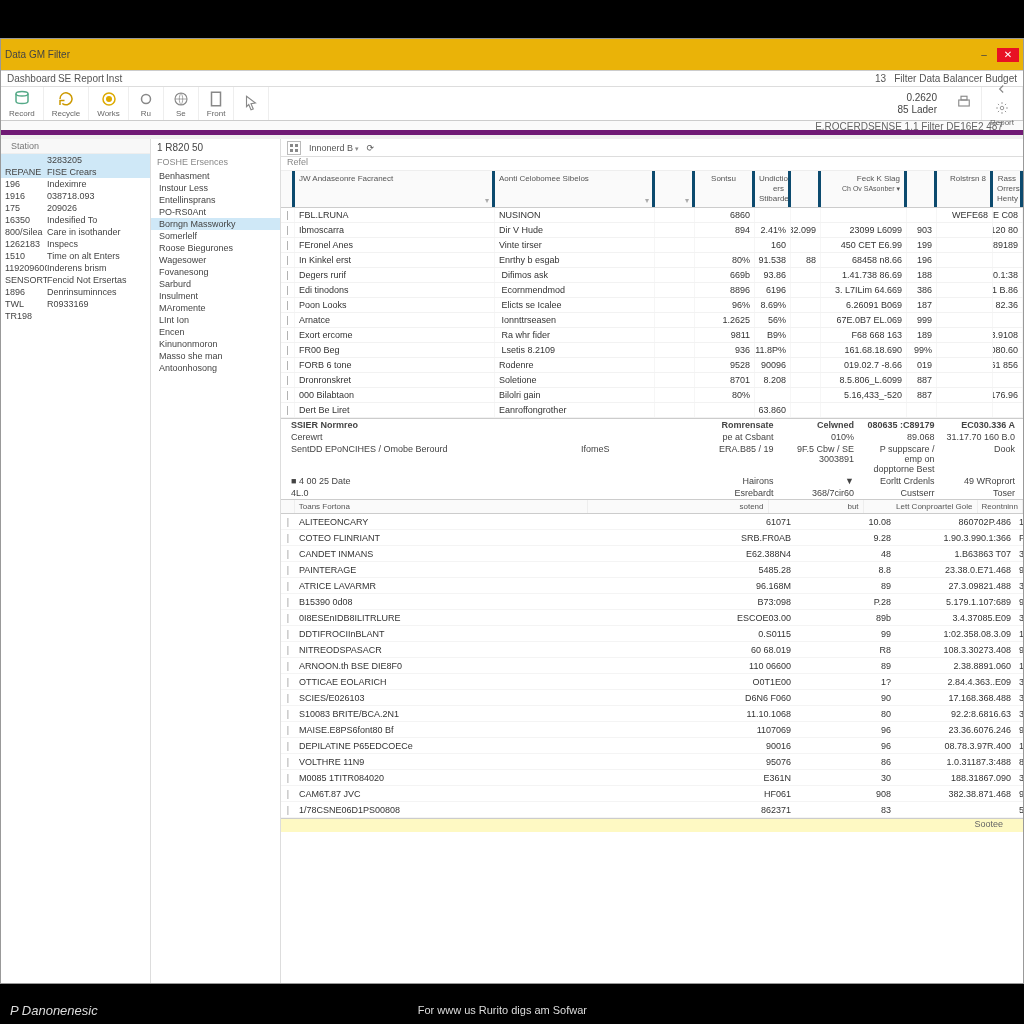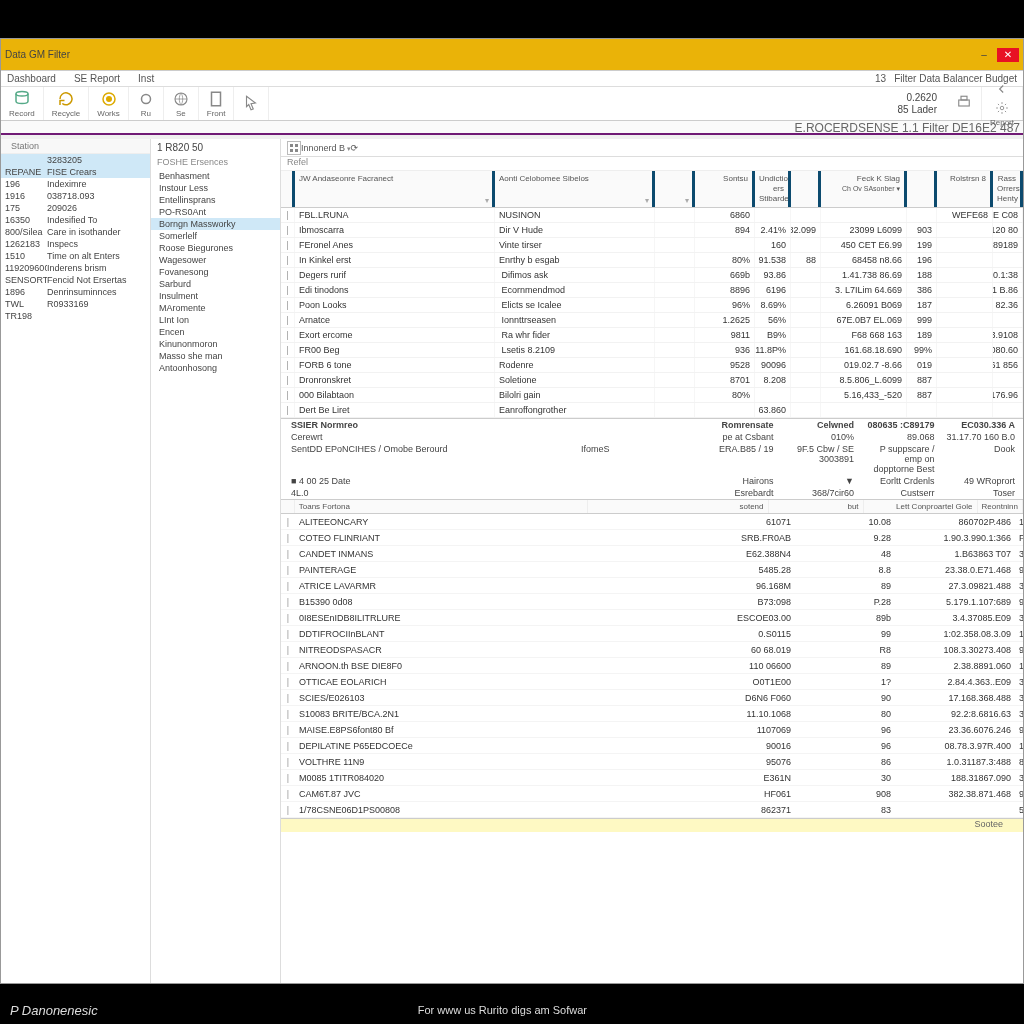--- a/index.html
+++ b/index.html
@@ -5,43 +5,43 @@
   * { box-sizing: border-box; font-family: "Segoe UI", Tahoma, sans-serif; }
   body { margin:0; background:#000; width:1024px; height:1024px; overflow:hidden; font-size:10px; color:#333; }
   .window { position:absolute; top:38px; left:0; right:0; bottom:40px; background:#f0f0f0; border:1px solid #999; }
   .titlebar { height:32px; background:#eab308; border-bottom:1px solid #ccc; display:flex; align-items:center; padding:0 4px; font-size:10px; color:#444; }
   .titlebar .spacer { flex:1; }
   .titlebar .wbtn { width:22px; height:14px; display:flex; align-items:center; justify-content:center; margin-left:2px; }
   .wbtn.close { background:#e81123; color:#fff; }
   .tabstrip { height:18px; background:#eee; display:flex; align-items:flex-end; border-bottom:1px solid #ccc; }
   .doctab { background:#fff; border:1px solid #bbb; border-bottom:none; padding:1px 10px; font-size:9px; color:#555; margin-left:2px; }
   .doctab.plus { background:transparent; border:none; color:#888; }
-  .menubar { height:16px; background:#fff; display:flex; align-items:center; padding:0 6px; gap:18px; border-bottom:1px solid #ddd; font-size:10px; color:#555; }
+  .menubar { height:16px; background:#fff; display:flex; align-items:center; padding:0 6px; gap:2px; border-bottom:1px solid #ddd; font-size:10px; color:#555; }
   .menubar .right { margin-left:auto; display:flex; gap:8px; }
   .ribbon { height:34px; background:#fff; border-bottom:1px solid #ccc; display:flex; align-items:center; }
   .rgroup { display:flex; flex-direction:column; align-items:center; justify-content:center; padding:0 8px; border-right:1px solid #eee; height:100%; font-size:8px; color:#666; }
   .ricon { width:18px; height:18px; margin-bottom:1px; display:flex; align-items:center; justify-content:center; }
   .ricon svg { width:18px; height:18px; }
   .ribbon .rspacer { flex:1; }
   .rnum { font-size:10px; color:#444; text-align:right; padding:0 10px; line-height:12px; }
-  .infobar { height:14px; background:#fafafa; border-bottom:2px solid #701a75; text-align:right; padding:0 3px; font-size:12px; color:#666; }
+  .infobar { height:14px; background:#fafafa; border-bottom:5px solid #701a75; text-align:right; padding:0 20px; font-size:10px; color:#666; }
   .client { position:absolute; top:100px; left:0; right:0; bottom:0; display:flex; background:#fff; }
   .nav { width:150px; border-right:1px solid #ddd; overflow:hidden; background:#fff; }
   .nav .navhead { padding:2px 10px; font-size:9px; color:#777; background:#f8f8f8; border-bottom:1px solid #eee; }
   .nav .navrow { display:flex; padding:1px 0; font-size:9px; color:#444; }
   .nav .navrow.sel { background:#cfe8f7; }
   .nav .c1 { width:46px; padding-left:4px; overflow:hidden; white-space:nowrap; }
   .nav .c2 { flex:1; overflow:hidden; white-space:nowrap; }
   .tree { width:130px; border-right:1px solid #ddd; overflow:hidden; }
   .tree .thead { padding:3px 6px; font-size:10px; color:#444; font-weight:500; }
   .tree .sub { padding:1px 6px 3px; font-size:9px; color:#888; }
   .tree .titem { padding:1px 8px; font-size:9px; color:#444; white-space:nowrap; overflow:hidden; }
   .tree .titem.sel { background:#cfe8f7; }
   .main { flex:1; display:flex; flex-direction:column; overflow:hidden; }
-  .mtoolbar { height:18px; border-bottom:1px solid #ddd; display:flex; align-items:center; padding:0 6px; font-size:9px; color:#555; }
+  .mtoolbar { height:18px; border-bottom:1px solid #ddd; display:flex; align-items:center; padding:0 6px; gap:8px; font-size:9px; color:#555; }
   .mtoolbar .iconbox { width:14px; height:14px; border:1px solid #bbb; display:flex; align-items:center; justify-content:center; }
   .subbar { height:14px; border-bottom:1px solid #eee; padding:0 6px; font-size:9px; color:#888; }
   .gridhead { display:flex; border-bottom:1px solid #ccc; background:#fafafa; }
   .gridhead .gh { padding:3px 4px; font-size:8px; color:#555; border-right:3px solid #0c4a6e; overflow:hidden; line-height:10px; position:relative; }
   .gridhead .filt { position:absolute; right:3px; bottom:1px; color:#aaa; font-size:8px; }
   .gridbody { overflow:hidden; }
   .grow { display:flex; border-bottom:1px solid #f2f2f2; font-size:9px; color:#333; height:15px; align-items:center; }
   .grow .gc { padding:0 4px; overflow:hidden; white-space:nowrap; border-right:1px solid #f6f6f6; height:100%; display:flex; align-items:center; }
   .grow .gc.r { justify-content:flex-end; }
   .w-idx { width:14px; justify-content:center; color:#999; }
@@ -291,21 +291,21 @@
       </div>
       <div class="subbar">Refel</div>
 
       <div class="gridhead">
         <div class="gh w-idx"></div>
         <div class="gh w-a"><span>JW Andaseonre Facranect</span><span class="filt">▾</span></div>
         <div class="gh w-b"><span>Aonti Celobomee Sibelos</span><span class="filt">▾</span></div>
         <div class="gh w-c">
             <span class="filt">▾</span>
           </div>
-        <div class="gh w-d" style="text-align:right"><span>Sontsu</span></div>
+        <div class="gh w-d" style="text-align:center"><span>Sontsu</span></div>
         <div class="gh w-e" style="text-align:right"><span>Undictionel ers Stibarded</span></div>
         <div class="gh w-f"></div>
         <div class="gh w-g" style="text-align:right"><span>Feck K Slag</span><br><span style="font-size:7px"><span>Ch Ov</span> <span>SAsonber</span> ▾</span></div>
         <div class="gh w-h"></div>
         <div class="gh w-i" style="text-align:right"><span>Rolstrsn 8</span></div>
         <div class="gh w-j" style="text-align:right"><span>Rass Orrers</span>&nbsp;&nbsp;<span>Mod Henty</span></div>
       </div>
 
       <div class="gridbody" id="gridbody">
           <div class="grow">

